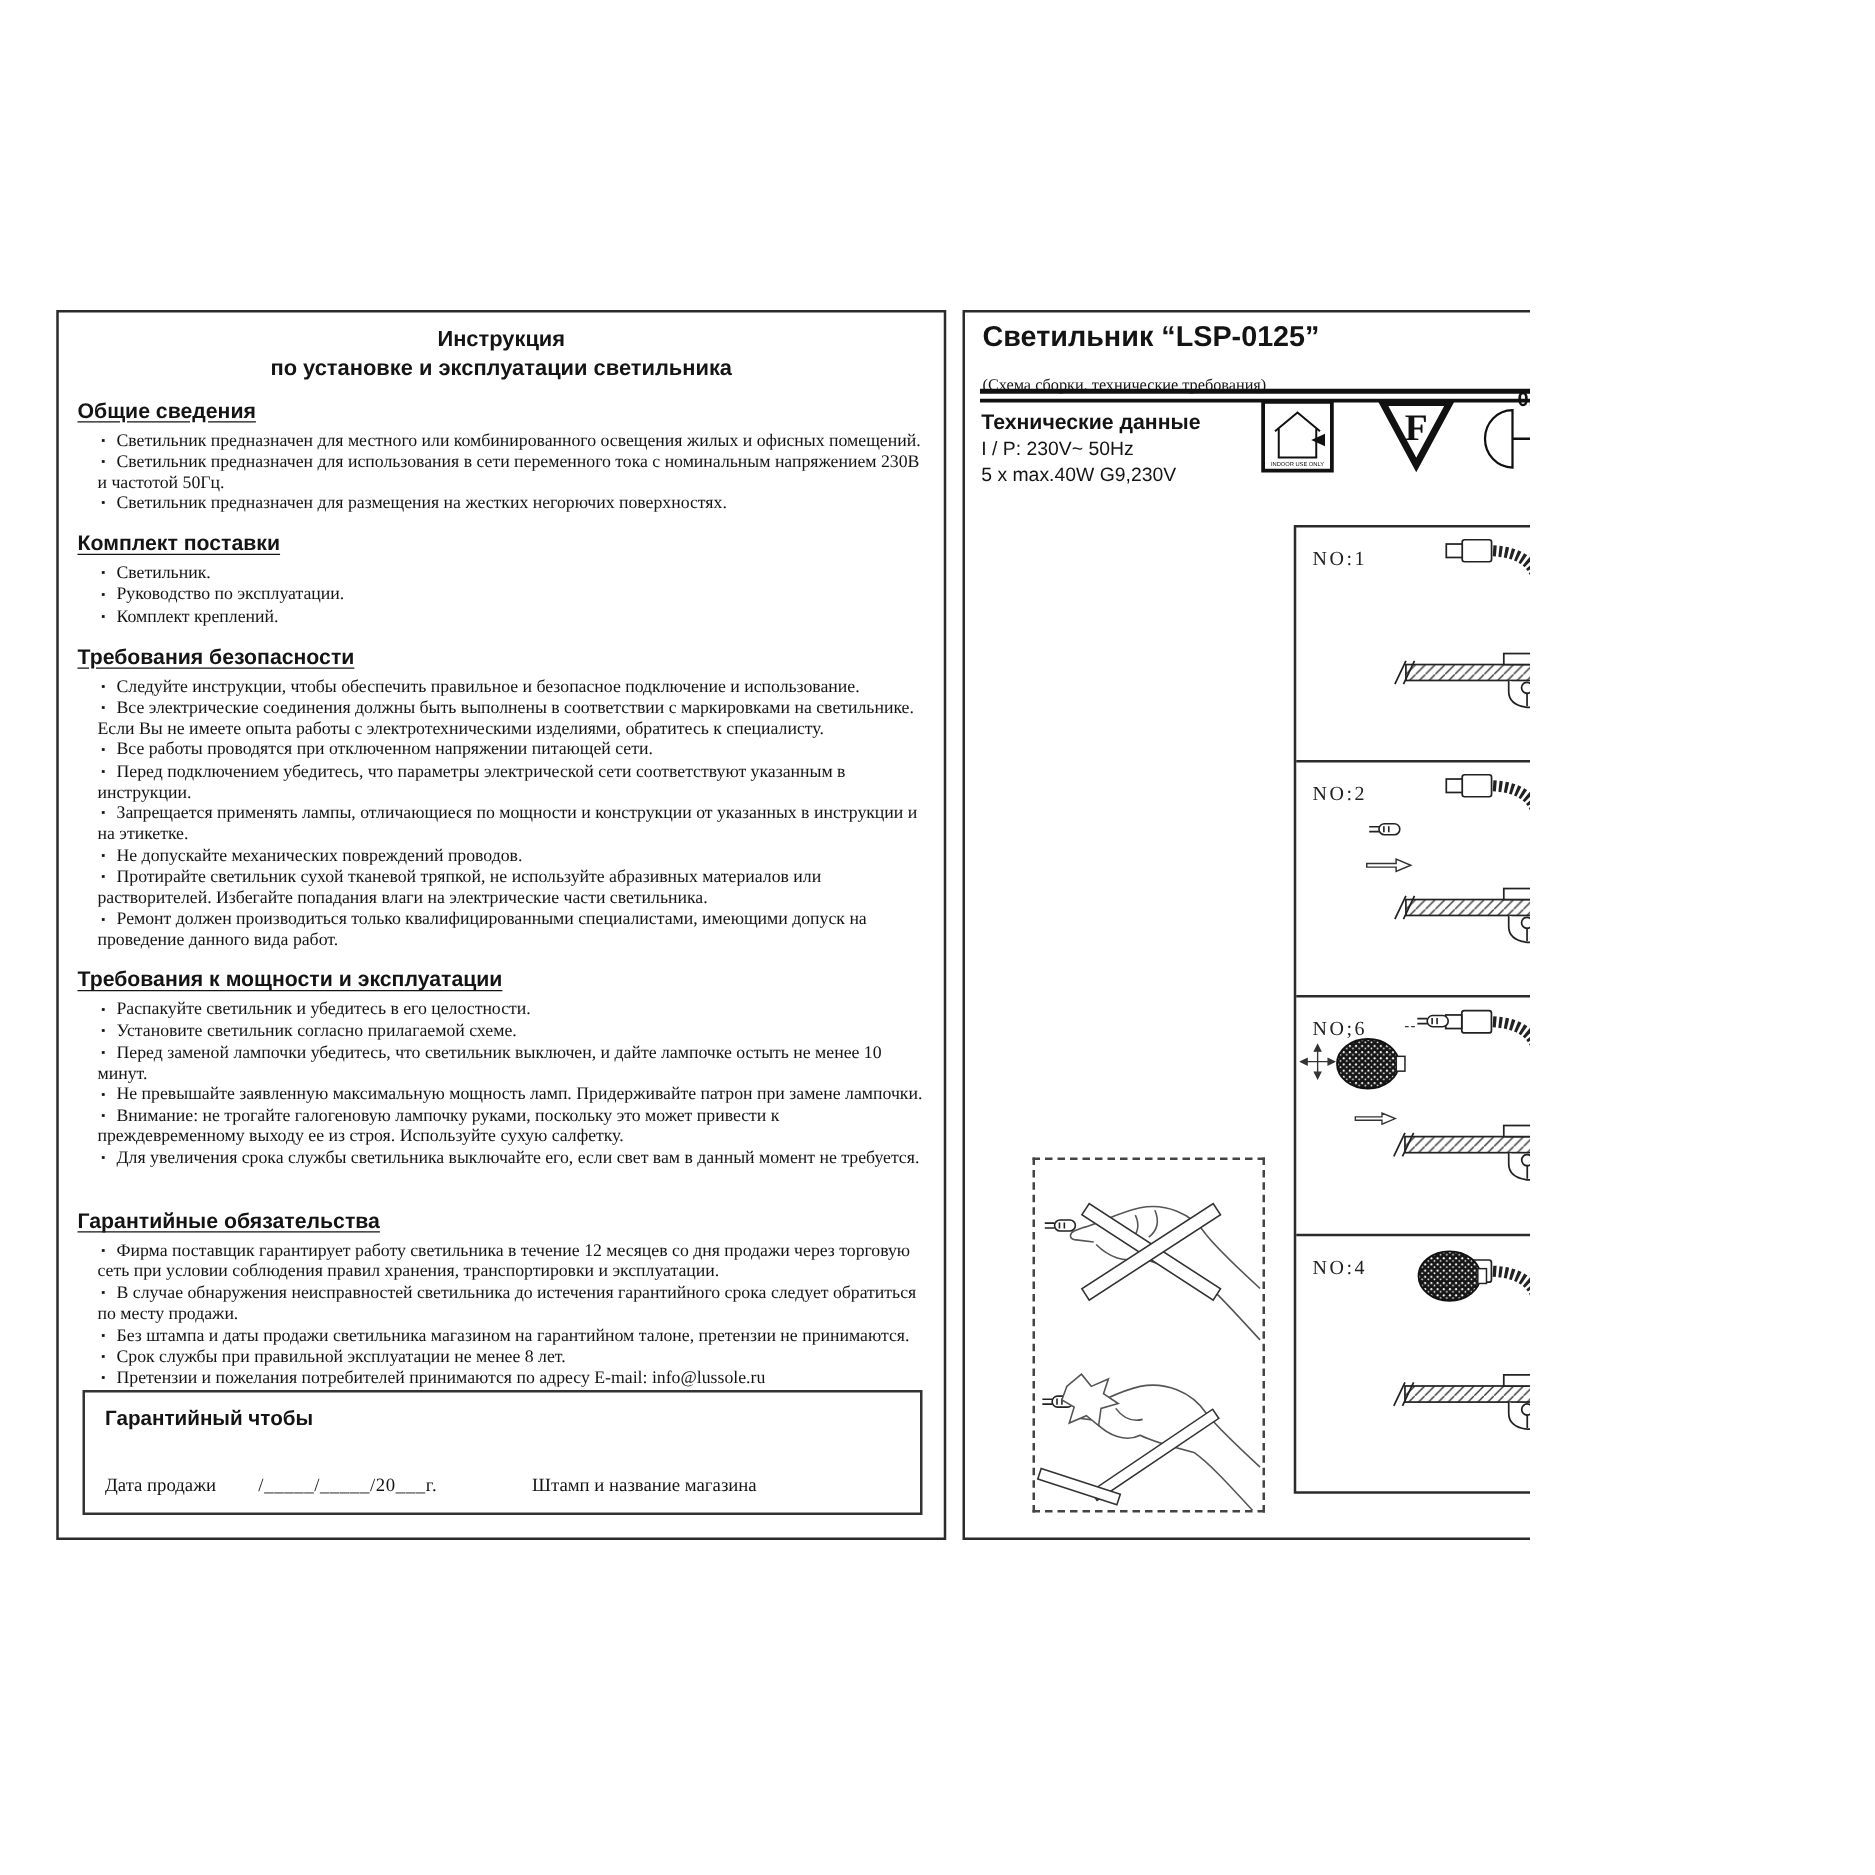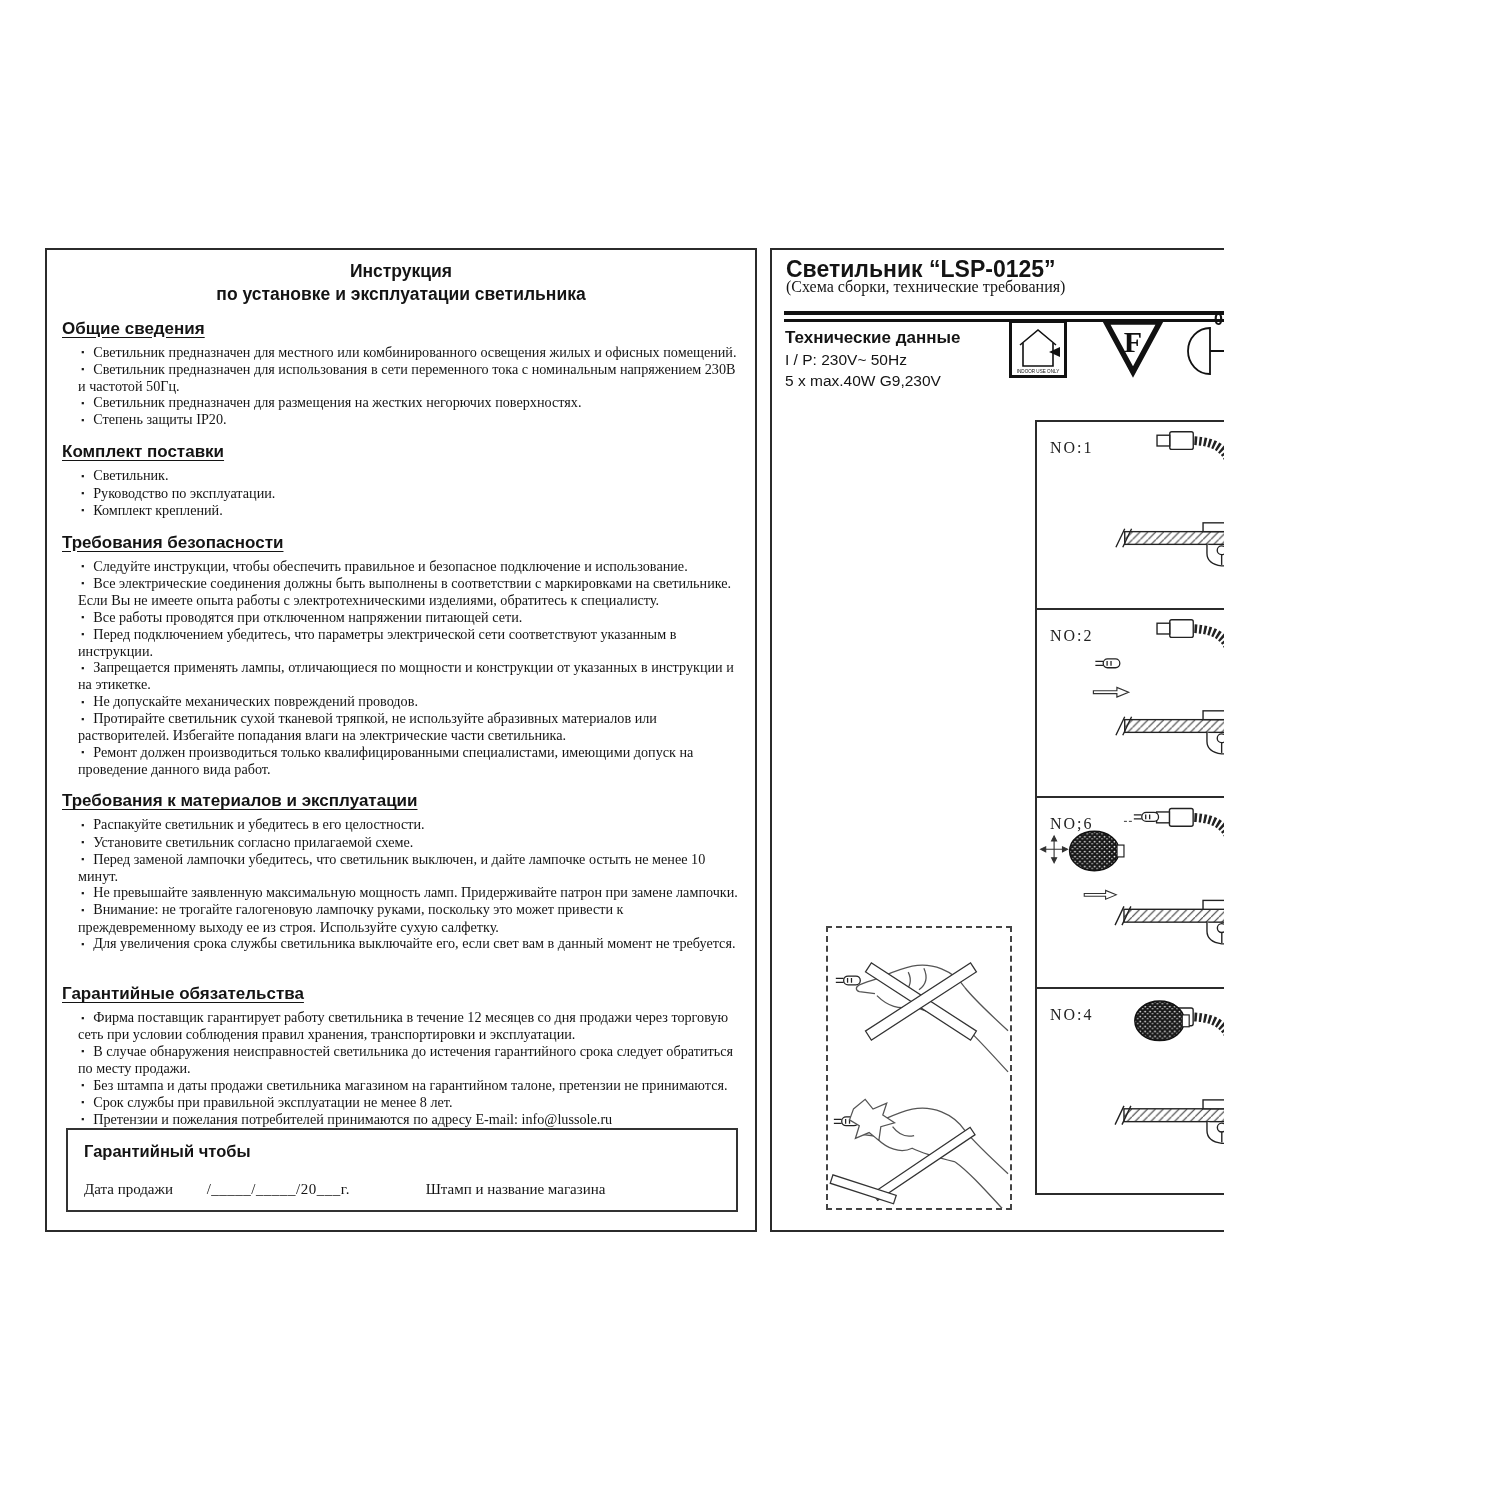--- a/index.html
+++ b/index.html
@@ -24,21 +24,21 @@
   .wb-title { font-family:"Liberation Sans",sans-serif; font-weight:bold; font-size:16.5px; }
   .wb-row { position:absolute; left:16px; bottom:12px; font-size:15px; white-space:nowrap; }
   .wb-slashes { margin-left:30px; letter-spacing:0.5px; }
   .wb-stamp { margin-left:72px; }
 
   
   .right-panel { position:absolute; left:770px; top:248px; width:692px; height:984px;
                  border:2px solid #2b2b2b; box-sizing:border-box;padding-left:28px; }
   .rp-title { position:absolute; left:14px; top:6px; font-family:"Liberation Sans",sans-serif;
               font-weight:bold; font-size:23px; }
-  .rp-sub { position:absolute; left:14px; top:28px; font-size:16px; }
+  .rp-sub { position:absolute; left:14px; top:50px; font-size:13px; }
   .rp-rule { position:absolute; left:12px; right:10px; top:61px; height:4px;
              border-top:4px solid #111; border-bottom:3px solid #111; }
   .tech-h { position:absolute; left:13px; top:78px; font-family:"Liberation Sans",sans-serif;
             font-weight:bold; font-size:17px; }
   .tech-l1 { position:absolute; left:13px; top:101px; font-family:"Liberation Sans",sans-serif; font-size:15.5px; }
   .tech-l2 { position:absolute; left:13px; top:122px; font-family:"Liberation Sans",sans-serif; font-size:15.5px; }
   .icon-indoor { position:absolute; left:237px; top:70px; width:58px; height:58px; border:3px solid #111;
                  box-sizing:border-box; }
   .icon-f { position:absolute; left:328px; top:66px; width:66px; height:62px; }
   .icon-dist { position:absolute; left:402px; top:60px; width:96px; height:70px; }
@@ -129,41 +129,40 @@
       <div>Инструкция</div>
       <div>по установке и эксплуатации светильника</div>
     </div>
 
     <div id="sections-root">
         <div class="sec sec-1">
           <div class="sec-h">Общие сведения</div>
           <div class="item"><span class="blt">▪</span>Светильник предназначен для местного или комбинированного освещения жилых и офисных помещений.</div>
           <div class="item"><span class="blt">▪</span>Светильник предназначен для использования в сети переменного тока с номинальным напряжением 230В и частотой 50Гц.</div>
           <div class="item"><span class="blt">▪</span>Светильник предназначен для размещения на жестких негорючих поверхностях.</div>
-          <div class="item"><span class="blt">▪</span>Степень защиты IP20.</div>
         </div>
         <div class="sec sec-2">
           <div class="sec-h">Комплект поставки</div>
           <div class="item"><span class="blt">▪</span>Светильник.</div>
           <div class="item"><span class="blt">▪</span>Руководство по эксплуатации.</div>
           <div class="item"><span class="blt">▪</span>Комплект креплений.</div>
         </div>
         <div class="sec sec-3">
           <div class="sec-h">Требования безопасности</div>
           <div class="item"><span class="blt">▪</span>Следуйте инструкции, чтобы обеспечить правильное и безопасное подключение и использование.</div>
           <div class="item"><span class="blt">▪</span>Все электрические соединения должны быть выполнены в соответствии с маркировками на светильнике. Если Вы не имеете опыта работы с электротехническими изделиями, обратитесь к специалисту.</div>
           <div class="item"><span class="blt">▪</span>Все работы проводятся при отключенном напряжении питающей сети.</div>
           <div class="item"><span class="blt">▪</span>Перед подключением убедитесь, что параметры электрической сети соответствуют указанным в инструкции.</div>
           <div class="item"><span class="blt">▪</span>Запрещается применять лампы, отличающиеся по мощности и конструкции от указанных в инструкции и на этикетке.</div>
           <div class="item"><span class="blt">▪</span>Не допускайте механических повреждений проводов.</div>
           <div class="item"><span class="blt">▪</span>Протирайте светильник сухой тканевой тряпкой, не используйте абразивных материалов или растворителей. Избегайте попадания влаги на электрические части светильника.</div>
           <div class="item"><span class="blt">▪</span>Ремонт должен производиться только квалифицированными специалистами, имеющими допуск на проведение данного вида работ.</div>
         </div>
         <div class="sec sec-4">
-          <div class="sec-h">Требования к материалов и эксплуатации</div>
+          <div class="sec-h">Требования к мощности и эксплуатации</div>
           <div class="item"><span class="blt">▪</span>Распакуйте светильник и убедитесь в его целостности.</div>
           <div class="item"><span class="blt">▪</span>Установите светильник согласно прилагаемой схеме.</div>
           <div class="item"><span class="blt">▪</span>Перед заменой лампочки убедитесь, что светильник выключен, и дайте лампочке остыть не менее 10 минут.</div>
           <div class="item"><span class="blt">▪</span>Не превышайте заявленную максимальную мощность ламп. Придерживайте патрон при замене лампочки.</div>
           <div class="item"><span class="blt">▪</span>Внимание: не трогайте галогеновую лампочку руками, поскольку это может привести к преждевременному выходу ее из строя. Используйте сухую салфетку.</div>
           <div class="item"><span class="blt">▪</span>Для увеличения срока службы светильника выключайте его, если свет вам в данный момент не требуется.</div>
         </div>
         <div class="sec sec-5">
           <div class="sec-h">Гарантийные обязательства</div>
           <div class="item"><span class="blt">▪</span>Фирма поставщик гарантирует работу светильника в течение 12 месяцев со дня продажи через торговую сеть при условии соблюдения правил хранения, транспортировки и эксплуатации.</div>

